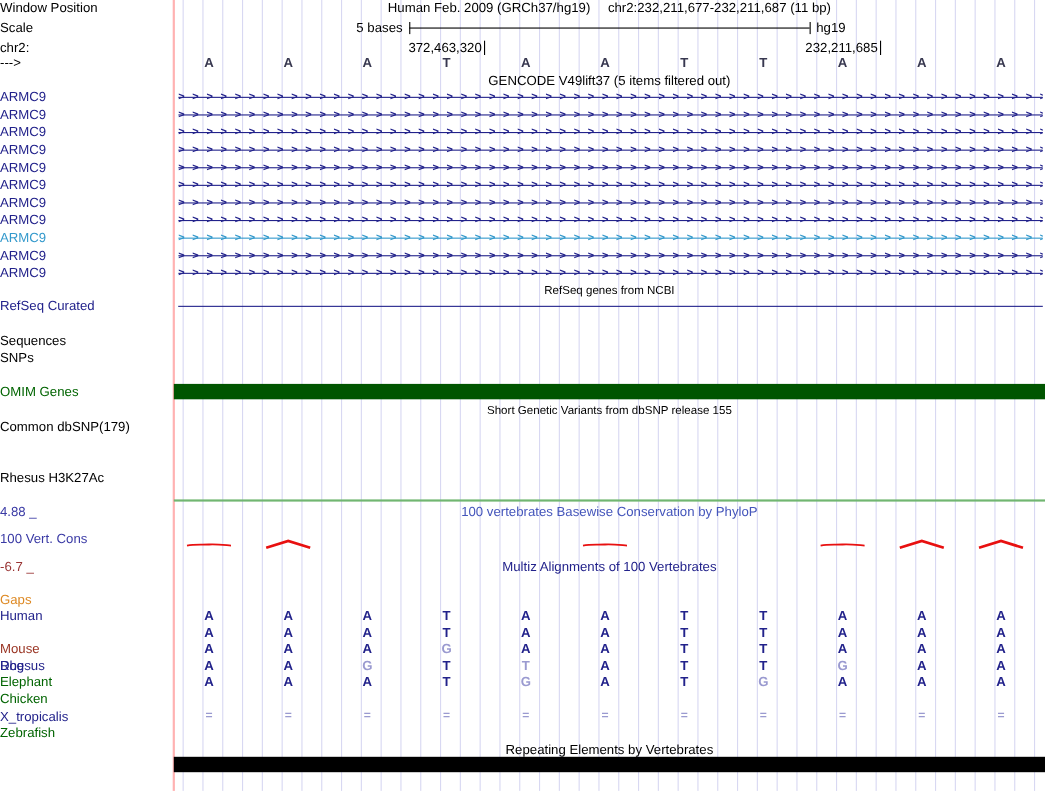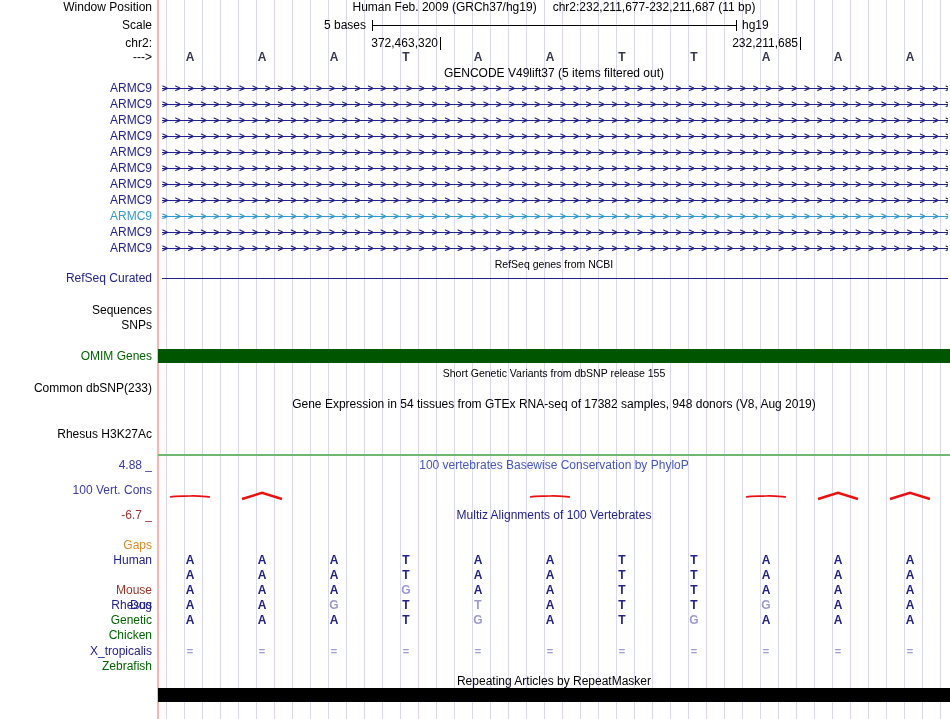--- a/index.html
+++ b/index.html
@@ -1,20 +1,20 @@
 <!DOCTYPE html>
 <html><head>
 <meta charset="utf-8">
 <style>
   html,body{margin:0;padding:0;background:#fff;}
   #canvas{position:relative;width:950px;height:719px;background:#fff;overflow:hidden;
           font-family:"Liberation Sans", sans-serif;color:#000;}
   .gridline{position:absolute;top:0;bottom:0;width:1px;background:#d8d8f2;}
   .pinkline{position:absolute;top:0;bottom:0;left:157px;width:2px;background:#ffb2b2;}
-  .lbl{position:absolute;left:0;width:152px;text-align:right;height:15px;line-height:15px;
+  .lbl{position:absolute;left:0;width:152px;text-align:left;height:15px;line-height:15px;
        font-size:12px;white-space:nowrap;}
   .ctr{position:absolute;left:158px;width:792px;text-align:center;height:15px;line-height:15px;
        font-size:12px;white-space:nowrap;}
   .small{font-size:10.5px;}
   .navy{color:#22228b;}
   .dgreen{color:#006400;}
   .maroon{color:#993333;}
   .slateblue{color:#4455bb;}
   .consnum{color:#3a3aa5;}
   .seqletter{position:absolute;width:40px;text-align:center;font-size:12px;font-weight:bold;
@@ -176,23 +176,22 @@
   <div class="lbl navy" style="top:271px">RefSeq Curated</div>
   <div class="hbar" style="top:278px;height:1px;background:#22228b;left:162px;width:786px"></div>
 
   <div class="lbl" style="top:303px">Sequences</div>
   <div class="lbl" style="top:318px">SNPs</div>
 
   <div class="lbl dgreen" style="top:349px">OMIM Genes</div>
   <div class="hbar" style="top:349px;height:14px;background:#005500"></div>
 
   <div class="ctr small" style="top:366px">Short Genetic Variants from dbSNP release 155</div>
-  <div class="lbl" style="top:381px">Common dbSNP(233)</div>
-
-  <div class="ctr" style="top:397px">Gene Expression in 54 tissues from GTEx RNA-seq of 17382 samples, 948 donors (V8, Aug 2019)</div>
+  <div class="lbl" style="top:381px">Common dbSNP(179)</div>
+
   <div class="lbl" style="top:427px">Rhesus H3K27Ac</div>
   <div class="hbar" style="top:454px;height:2px;background:#71b671"></div>
 
   <div class="ctr slateblue" style="top:458px">100 vertebrates Basewise Conservation by PhyloP</div>
   <div class="lbl consnum" style="top:458px">4.88 _</div>
   <div class="lbl consnum" style="top:483px">100 Vert. Cons</div>
   <div class="lbl maroon" style="top:508px">-6.7 _</div>
   <div id="phylop-marks">
       <div class="phymark" style="left: 168px; top: 487px; width: 44px; height: 10px;"><svg width="44" height="10" viewBox="0 0 44 10">
           <path d="M2,6 C9,4.6 15,5.4 22,5 C29,4.6 35,5.4 42,6" fill="none" stroke="#e81010" stroke-width="1.6"></path>
@@ -258,21 +257,21 @@
       <div class="alnletter" style="left: 242px; top: 598px; color: rgb(34, 34, 139); font-size: 12px;">A</div>
       <div class="alnletter" style="left: 314px; top: 598px; color: rgb(154, 154, 208); font-size: 12px;">G</div>
       <div class="alnletter" style="left: 386px; top: 598px; color: rgb(34, 34, 139); font-size: 12px;">T</div>
       <div class="alnletter" style="left: 458px; top: 598px; color: rgb(154, 154, 208); font-size: 12px;">T</div>
       <div class="alnletter" style="left: 530px; top: 598px; color: rgb(34, 34, 139); font-size: 12px;">A</div>
       <div class="alnletter" style="left: 602px; top: 598px; color: rgb(34, 34, 139); font-size: 12px;">T</div>
       <div class="alnletter" style="left: 674px; top: 598px; color: rgb(34, 34, 139); font-size: 12px;">T</div>
       <div class="alnletter" style="left: 746px; top: 598px; color: rgb(154, 154, 208); font-size: 12px;">G</div>
       <div class="alnletter" style="left: 818px; top: 598px; color: rgb(34, 34, 139); font-size: 12px;">A</div>
       <div class="alnletter" style="left: 890px; top: 598px; color: rgb(34, 34, 139); font-size: 12px;">A</div>
-      <div class="lbl" style="top: 613px; color: rgb(0, 100, 0);">Genetic</div>
+      <div class="lbl" style="top: 613px; color: rgb(0, 100, 0);">Elephant</div>
       <div class="alnletter" style="left: 170px; top: 613px; color: rgb(34, 34, 139); font-size: 12px;">A</div>
       <div class="alnletter" style="left: 242px; top: 613px; color: rgb(34, 34, 139); font-size: 12px;">A</div>
       <div class="alnletter" style="left: 314px; top: 613px; color: rgb(34, 34, 139); font-size: 12px;">A</div>
       <div class="alnletter" style="left: 386px; top: 613px; color: rgb(34, 34, 139); font-size: 12px;">T</div>
       <div class="alnletter" style="left: 458px; top: 613px; color: rgb(154, 154, 208); font-size: 12px;">G</div>
       <div class="alnletter" style="left: 530px; top: 613px; color: rgb(34, 34, 139); font-size: 12px;">A</div>
       <div class="alnletter" style="left: 602px; top: 613px; color: rgb(34, 34, 139); font-size: 12px;">T</div>
       <div class="alnletter" style="left: 674px; top: 613px; color: rgb(154, 154, 208); font-size: 12px;">G</div>
       <div class="alnletter" style="left: 746px; top: 613px; color: rgb(34, 34, 139); font-size: 12px;">A</div>
       <div class="alnletter" style="left: 818px; top: 613px; color: rgb(34, 34, 139); font-size: 12px;">A</div>
@@ -286,16 +285,16 @@
       <div class="alnletter" style="left: 458px; top: 644px; color: rgb(154, 154, 208); font-size: 11px;">=</div>
       <div class="alnletter" style="left: 530px; top: 644px; color: rgb(154, 154, 208); font-size: 11px;">=</div>
       <div class="alnletter" style="left: 602px; top: 644px; color: rgb(154, 154, 208); font-size: 11px;">=</div>
       <div class="alnletter" style="left: 674px; top: 644px; color: rgb(154, 154, 208); font-size: 11px;">=</div>
       <div class="alnletter" style="left: 746px; top: 644px; color: rgb(154, 154, 208); font-size: 11px;">=</div>
       <div class="alnletter" style="left: 818px; top: 644px; color: rgb(154, 154, 208); font-size: 11px;">=</div>
       <div class="alnletter" style="left: 890px; top: 644px; color: rgb(154, 154, 208); font-size: 11px;">=</div>
       <div class="lbl" style="top: 659px; color: rgb(0, 100, 0);">Zebrafish</div>
     </div>
 
-  <div class="ctr" style="top:674px">Repeating Articles by RepeatMasker</div>
+  <div class="ctr" style="top:674px">Repeating Elements by Vertebrates</div>
   <div class="lbl" style="top:720px">RepeatMasker</div>
   <div class="hbar" style="top:688px;height:14px;background:#000"></div>
 </div>
 
 </body></html>

